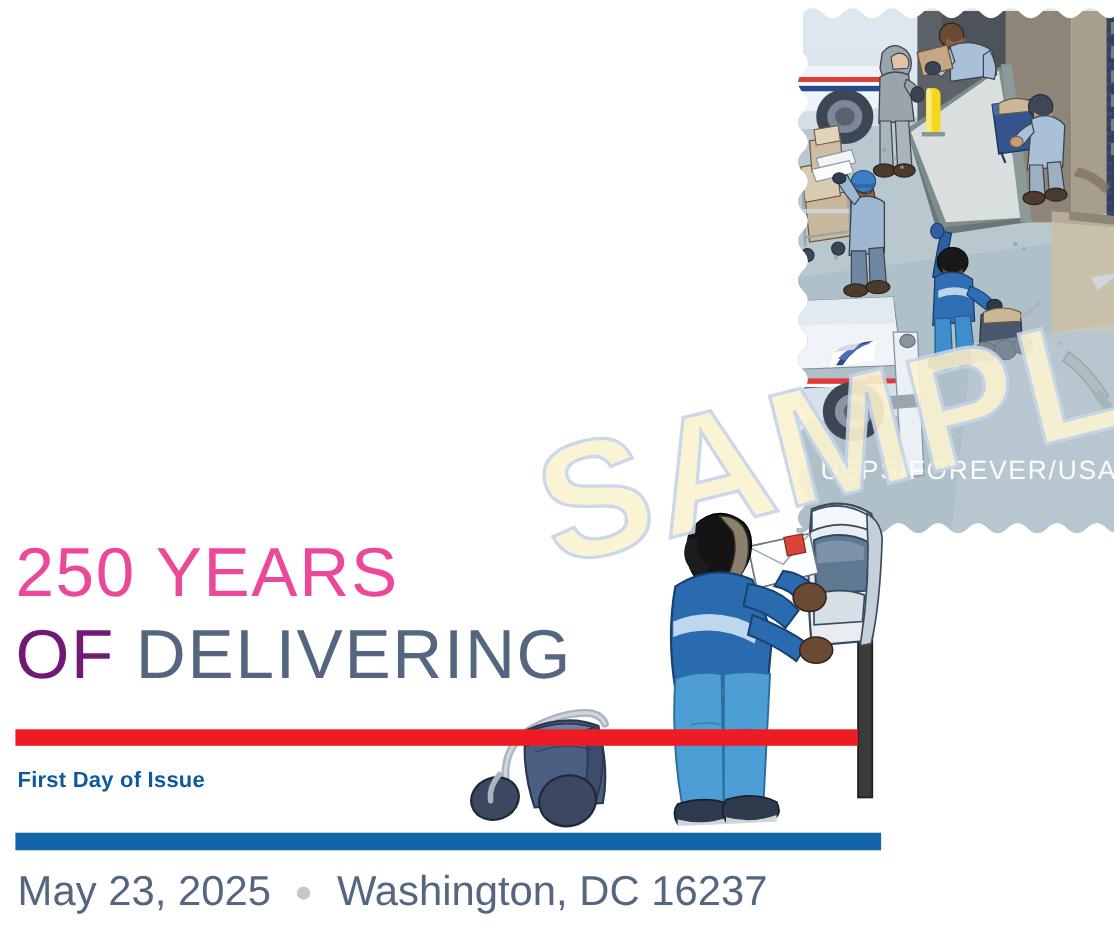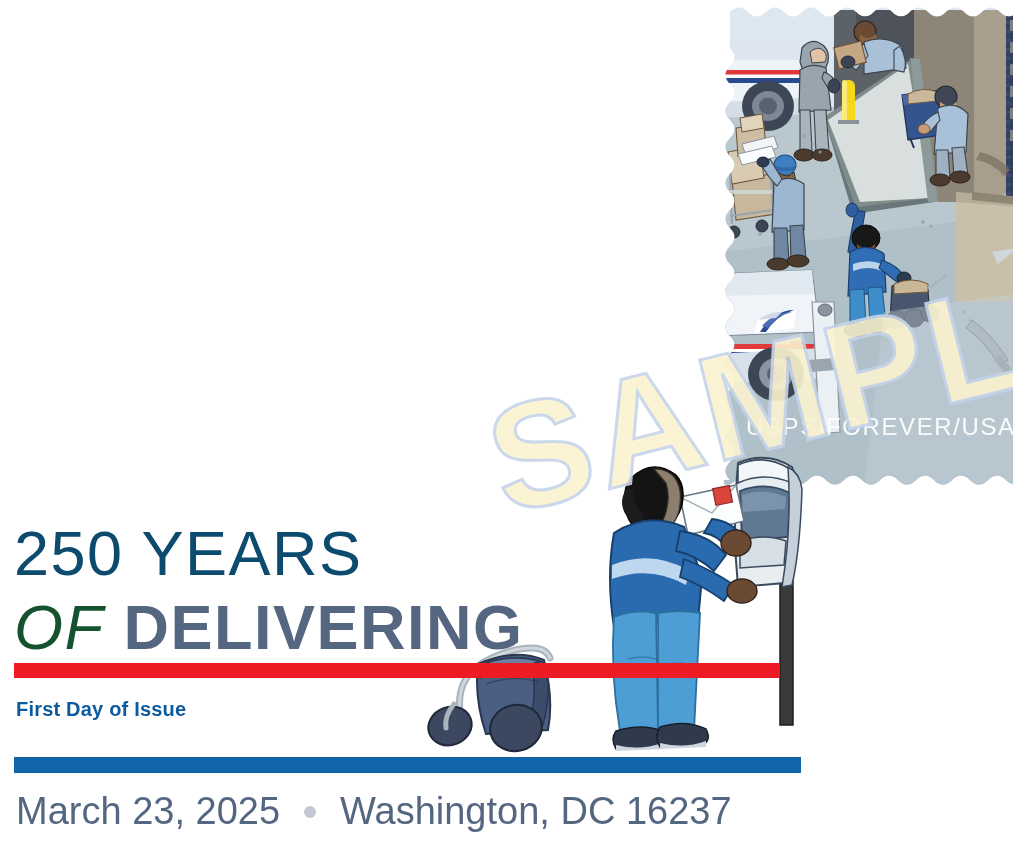--- a/index.html
+++ b/index.html
@@ -44,23 +44,23 @@
     top: 484px;
     width: 640px;
   }
   .title-line {
     font-size: 63px;
     line-height: 74px;
     letter-spacing: 1.5px;
     font-weight: 400;
     white-space: nowrap;
   }
-  .t-red   { color: #0c4a6e; margin-top: 32px; }
-  .t-gray  { color: #14532d; font-style: italic; }
-  .t-slate { color: #546680; font-weight: bold; }
+  .t-red   { color: #ec4899; }
+  .t-gray  { color: #701a75; }
+  .t-slate { color: #546680; }
 
   
   #red-bar {
     position: absolute;
     left: 14px;
     top: 663px;
     width: 766px;
     height: 15px;
     background: #ed1c24;
   }
@@ -440,16 +440,16 @@
   <div class="title-line t-red">250 YEARS</div>
   <div class="title-line"><span class="t-gray">OF</span><span>&nbsp;</span><span class="t-slate">DELIVERING</span></div>
 </div>
 
 <div id="red-bar"></div>
 <div id="blue-bar"></div>
 
 <div id="fdoi">First Day of Issue</div>
 
 <div id="footer-line">
-  <span id="footer-date">March 23, 2025</span>
+  <span id="footer-date">May 23, 2025</span>
   <span id="footer-bullet"></span>
   <span id="footer-place">Washington, DC 16237</span>
 </div>
 
 </body></html>

